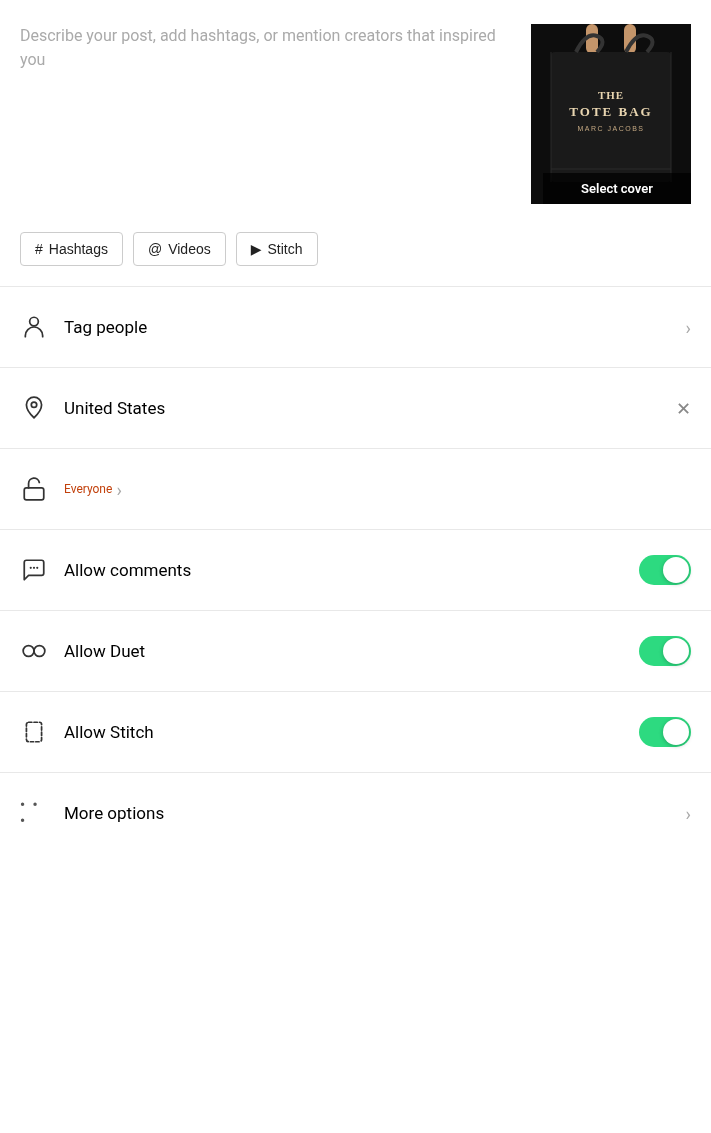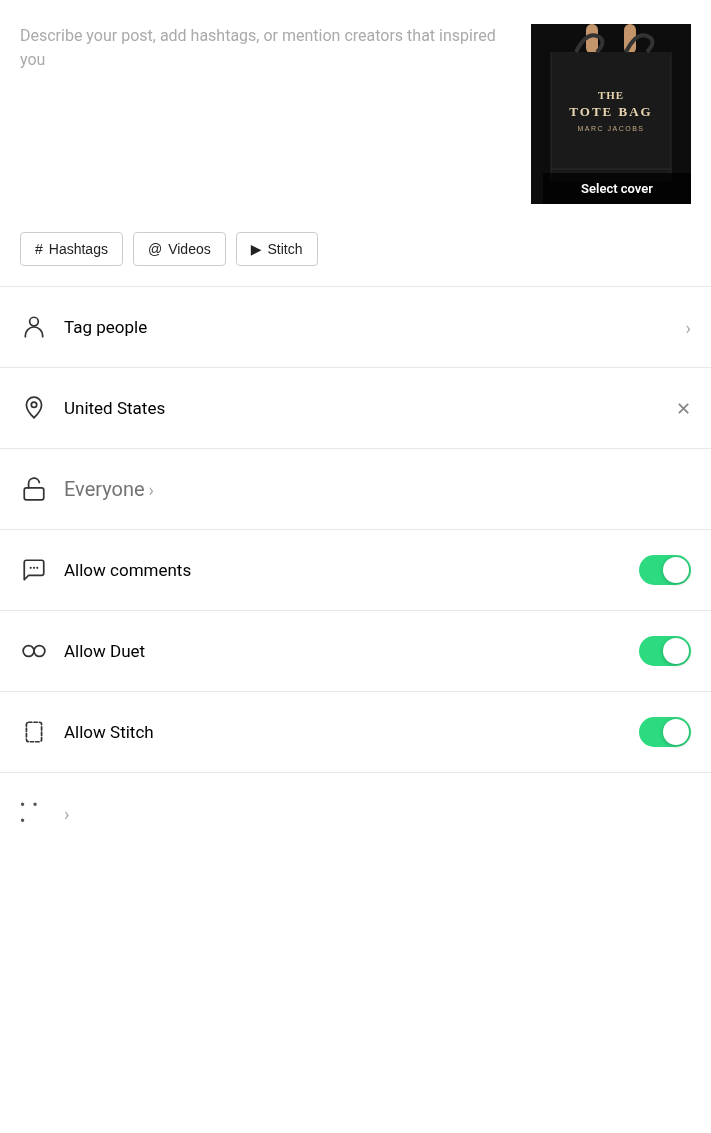--- a/index.html
+++ b/index.html
@@ -159,22 +159,22 @@
       height: 26px;
       background: #fff;
       border-radius: 50%;
       position: absolute;
       top: 2px;
       right: 2px;
       box-shadow: 0 1px 4px rgba(0,0,0,0.25);
     }
 
     .everyone-text {
-      color: #737373;
-      font-size: 20px;
+      color: #c2410c;
+      font-size: 12px;
     }
 
     .dots-icon {
       letter-spacing: 2px;
       color: #555;
       font-size: 14px;
       font-weight: 700;
     }
   </style>
 </head>
@@ -325,16 +325,17 @@
     </div>
   </div>
 </div>
 
 <div class="divider"></div>
 
 <div class="menu-item">
   <div class="menu-item-icon">
     <span class="dots-icon">• • •</span>
   </div>
+  <span class="menu-item-label">More options</span>
   <div class="menu-item-right">
     <span class="chevron-right">›</span>
   </div>
 </div>
 
 </body></html>

